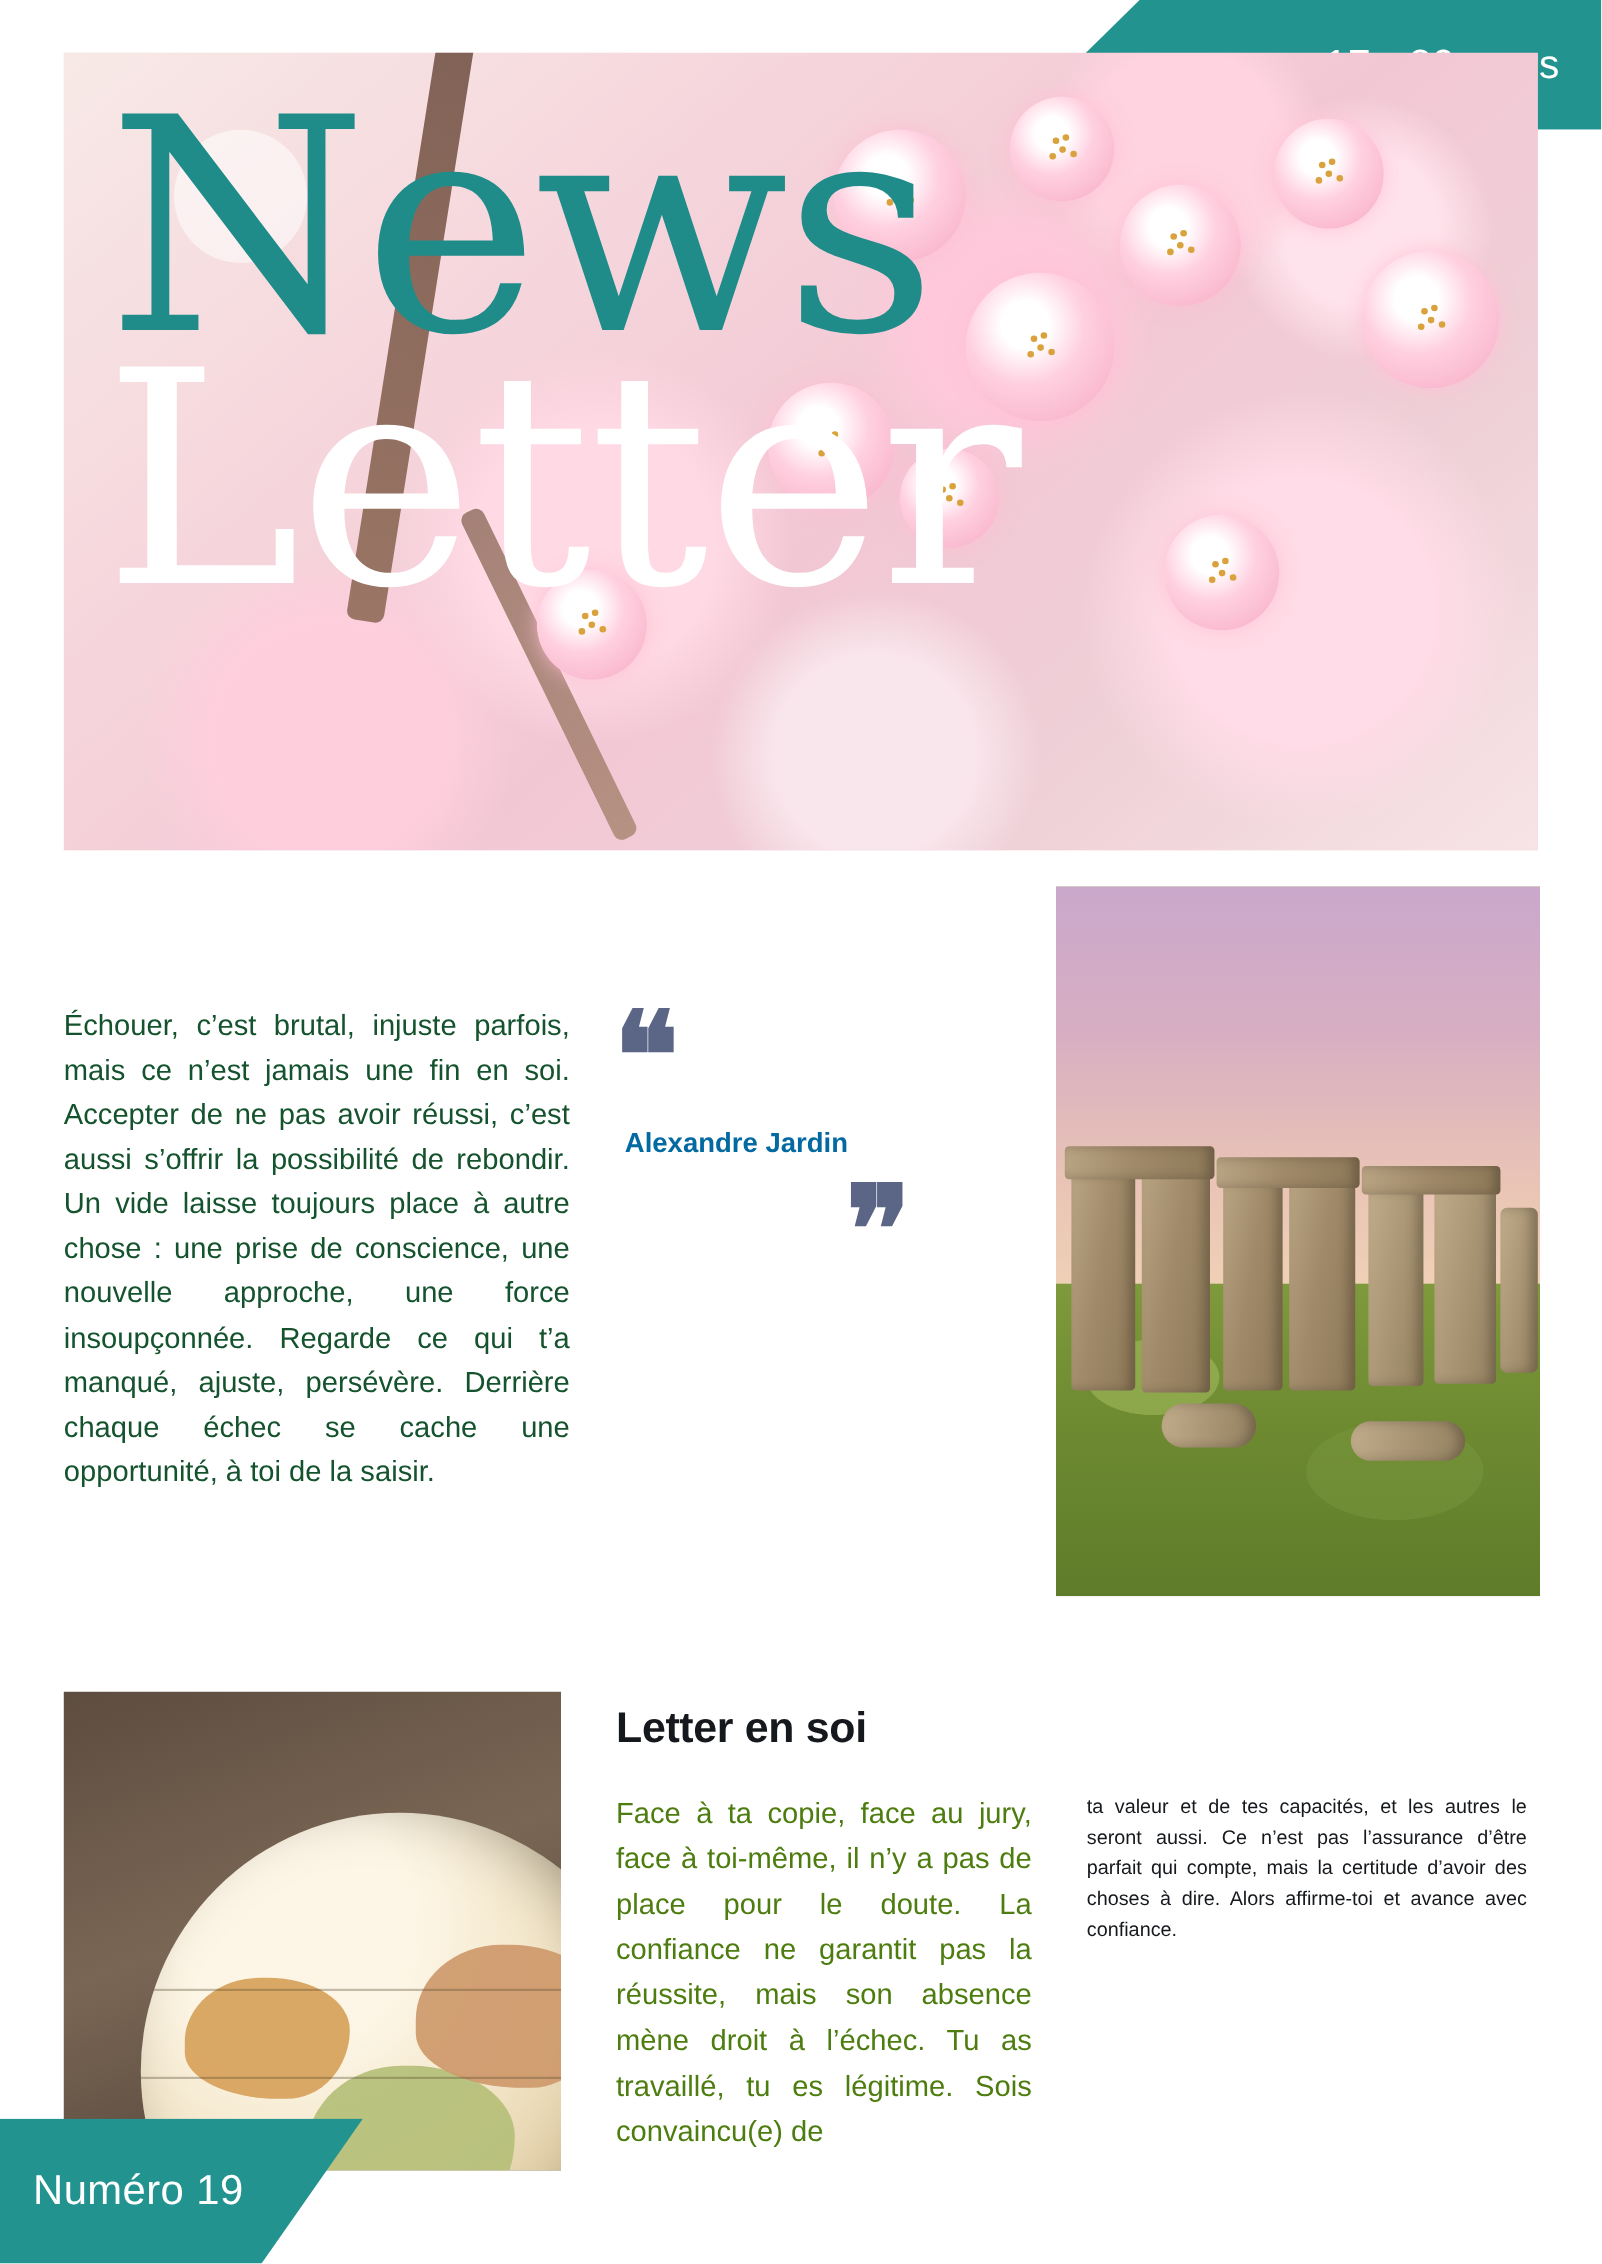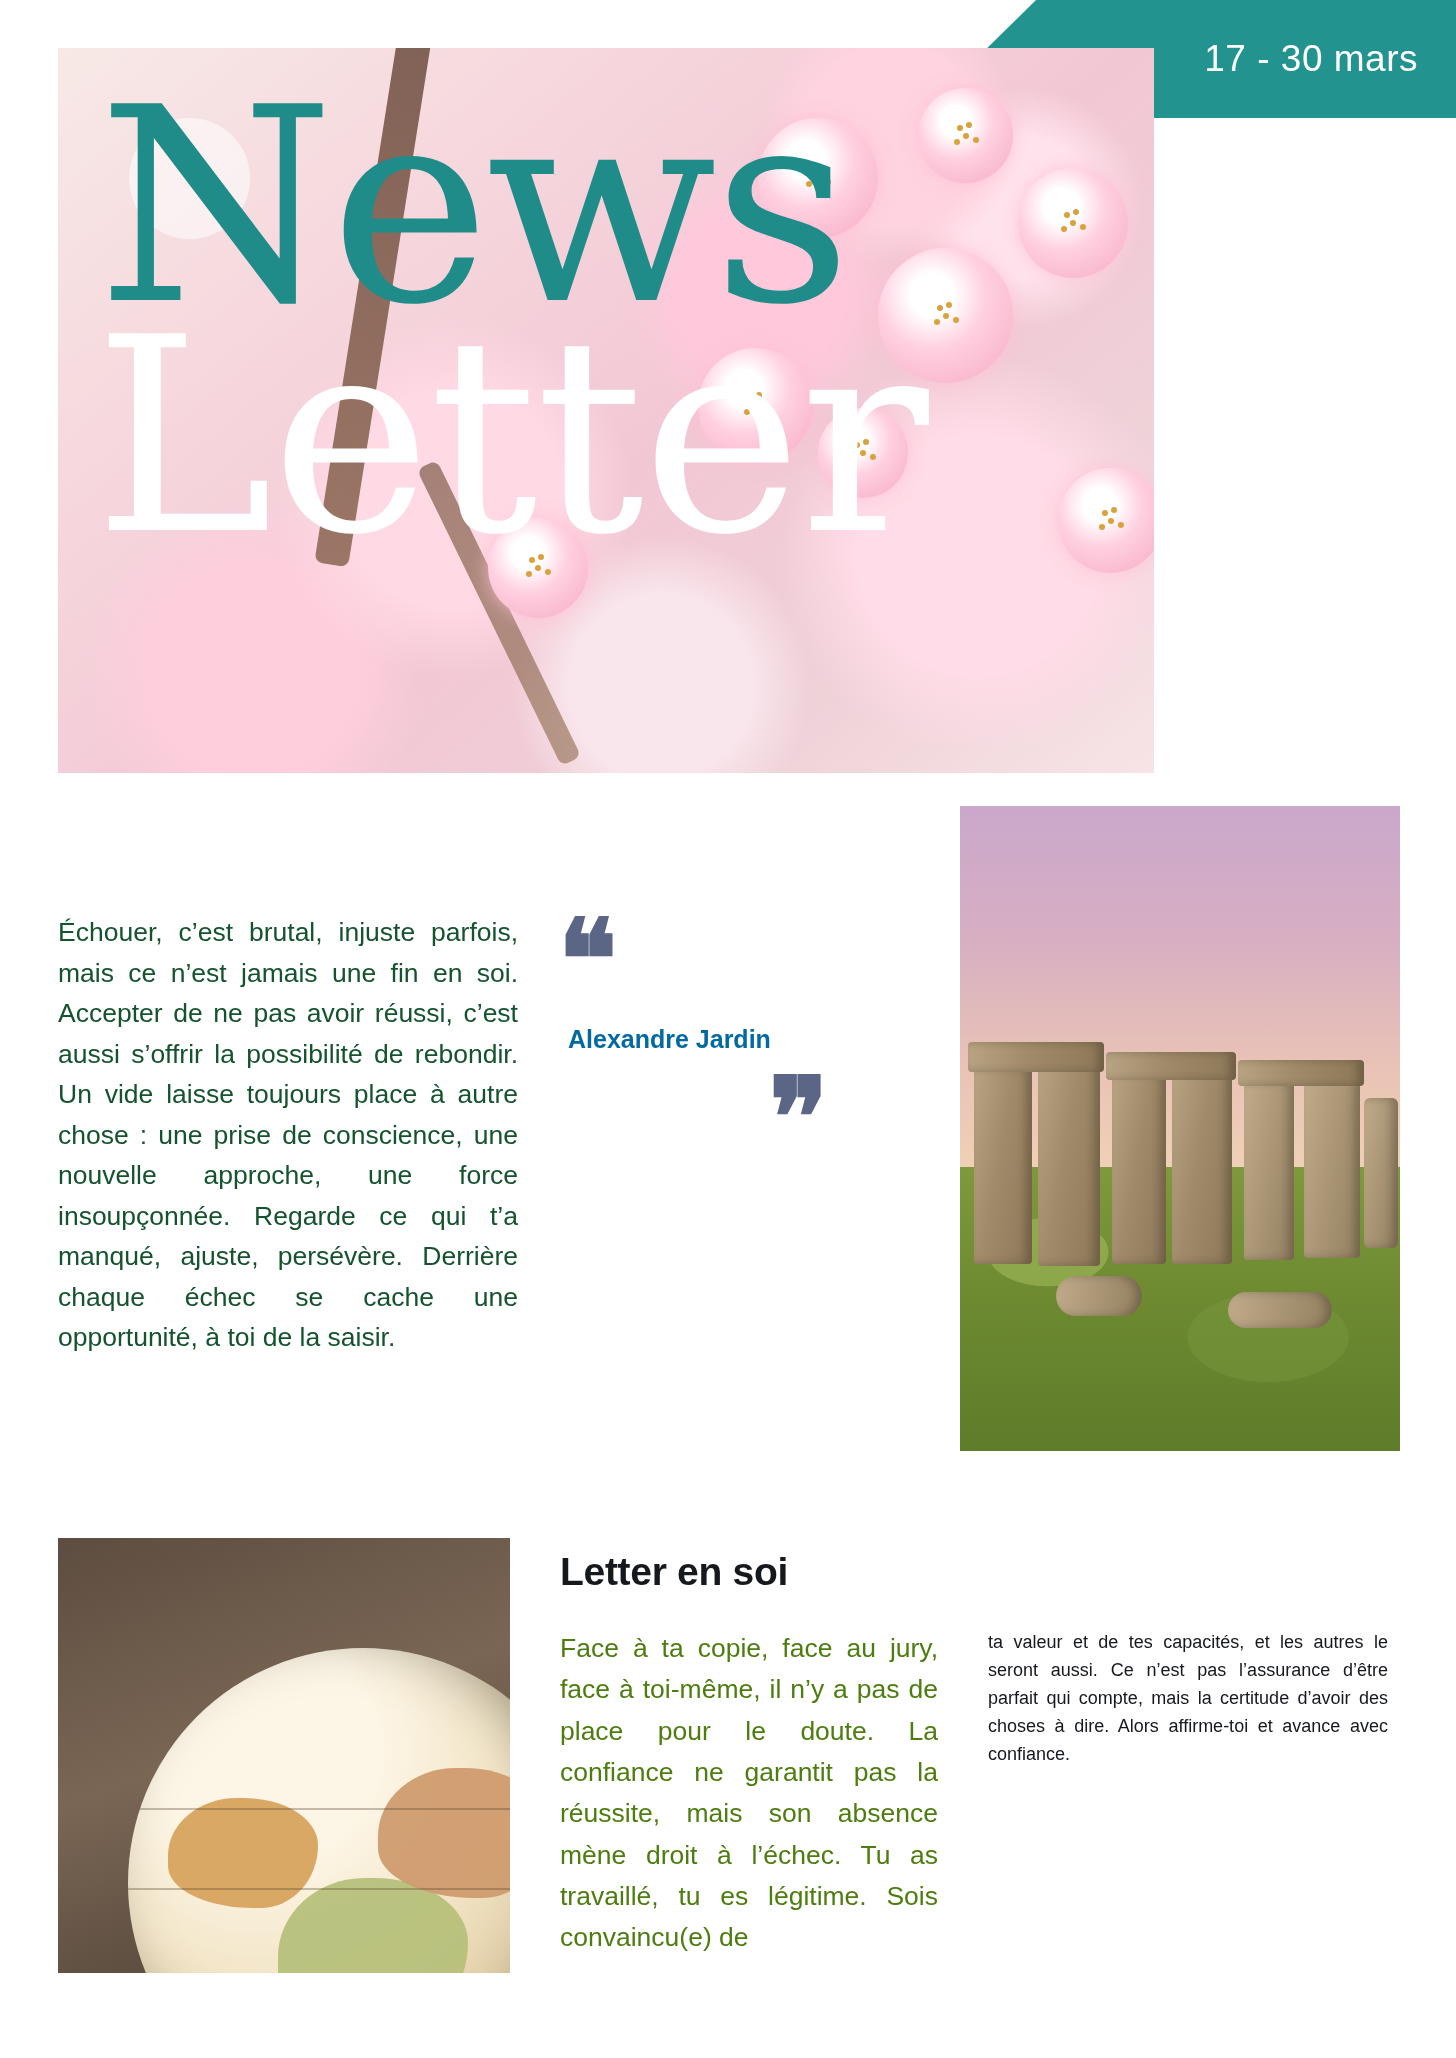--- a/index.html
+++ b/index.html
@@ -37,21 +37,21 @@
     font-size: 37px;
     letter-spacing: 0.5px;
     font-weight: 400;
   }
 
   
   .hero {
     position: absolute;
     top: 48px;
     left: 58px;
-    width: 1096px;
+    width: 1340px;
     height: 725px;
     overflow: hidden;
     background: #f3cfd7;
   }
   .hero-photo {
     position: absolute;
     inset: 0;
     background:
       radial-gradient(circle at 12% 18%, rgba(255,255,255,0.55) 0 60px, rgba(255,255,255,0) 61px),
       radial-gradient(circle at 76% 12%, #ffd3e0 0 90px, rgba(255,211,224,0) 130px),
@@ -397,14 +397,17 @@
       <div class="meridian" style="top:160px;"></div>
       <div class="meridian" style="top:240px;"></div>
 
     </div>
   </div>
 
   <h2 class="article-two-title">Letter en soi</h2>
   <p class="col-a">Face à ta copie, face au jury, face à toi-même, il n’y a pas de place pour le doute. La confiance ne garantit pas la réussite, mais son absence mène droit à l’échec. Tu as travaillé, tu es légitime. Sois convaincu(e) de</p>
   <p class="col-b">ta valeur et de tes capacités, et les autres le seront aussi. Ce n’est pas l’assurance d’être parfait qui compte, mais la certitude d’avoir des choses à dire. Alors affirme-toi et avance avec confiance.</p>
 
+  <div class="issue-banner">
+    <span class="issue-text">Numéro 19</span>
+  </div>
 
 </div>
 
 </body></html>

